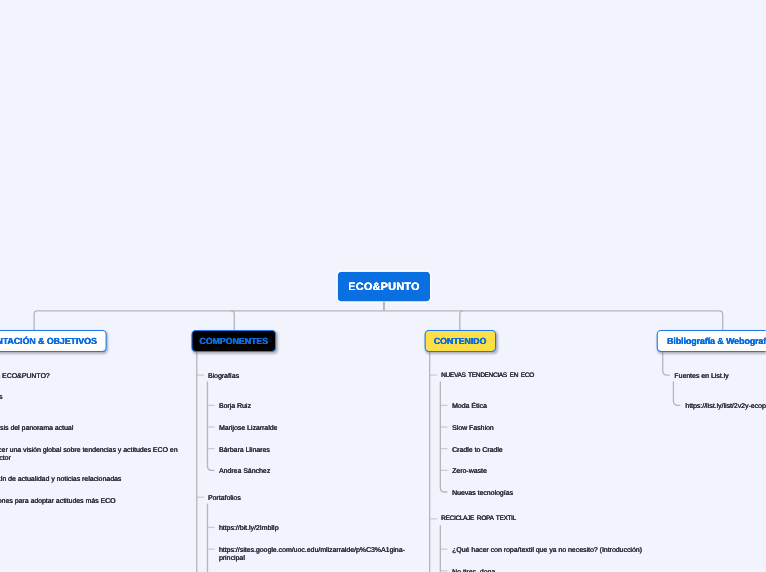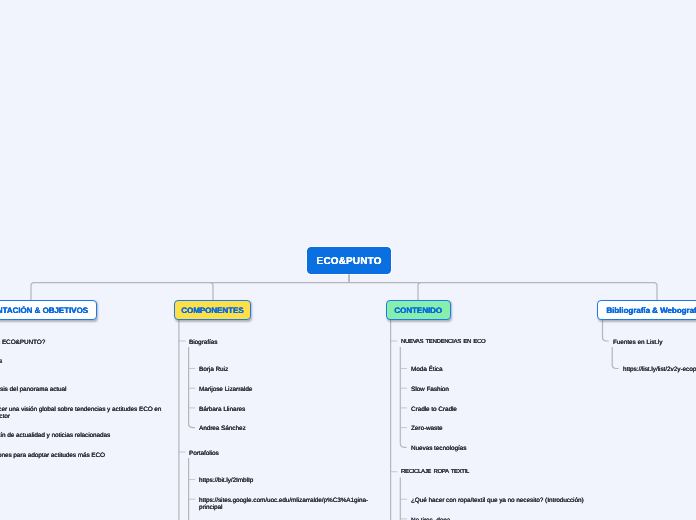--- a/index.html
+++ b/index.html
@@ -69,30 +69,30 @@
       <path d="M612.1999999999999 346.90000000000003V364.5Q612.1999999999999 368.5 616.1999999999999 368.5H618.4999999999999" fill="none" stroke="#b5b5bb" stroke-width="1.2"></path>
       <path d="M602.5 320.2V337Q602.5 341 606.5 341H608.8" fill="none" stroke="#b5b5bb" stroke-width="1.2"></path>
     </svg>
     <div class="node" style="left: -39.2px; top: 299.7px; width: 136px; height: 20.5px; border-color: rgb(30, 122, 230); background-color: rgb(255, 255, 255); color: rgb(11, 109, 223);">PRESENTACIÓN &amp; OBJETIVOS</div>
     <div class="item" style="left: -24px; top: 338.7px; color: rgb(51, 51, 64);">¿Qué es ECO&amp;PUNTO?</div>
     <div class="item" style="left: -24px; top: 358.4px; color: rgb(51, 51, 64);">Objetivos</div>
     <div class="item" style="left: -14px; top: 385.9px; color: rgb(51, 51, 64);">Análisis del panorama actual</div>
     <div class="item" style="left: -14px; top: 405.6px; color: rgb(51, 51, 64); width: 176px; white-space: normal;">Ofrecer una visión global sobre tendencias y actitudes ECO en el sector</div>
     <div class="item" style="left: -14px; top: 432.3px; color: rgb(51, 51, 64);">Boletín de actualidad y noticias relacionadas</div>
     <div class="item" style="left: -14px; top: 452px; color: rgb(51, 51, 64);">Acciones para adoptar actitudes más ECO</div>
-    <div class="node" style="left: 173.8px; top: 299.7px; width: 77.2px; height: 20.5px; border-color: rgb(30, 122, 230); background-color: #fde047; color: rgb(11, 109, 223);">COMPONENTES</div>
+    <div class="node" style="left: 173.8px; top: 299.7px; width: 77.2px; height: 20.5px; border-color: rgb(30, 122, 230); background-color: #000000; color: rgb(11, 109, 223);">COMPONENTES</div>
     <div class="item" style="left: 189px; top: 338.7px; color: rgb(51, 51, 64);">Biografías</div>
     <div class="item" style="left: 199px; top: 366.2px; color: rgb(51, 51, 64);">Borja Ruiz</div>
     <div class="item" style="left: 199px; top: 385.9px; color: rgb(51, 51, 64);">Marijose Lizarralde</div>
     <div class="item" style="left: 199px; top: 405.6px; color: rgb(51, 51, 64);">Bárbara Llinares</div>
     <div class="item" style="left: 199px; top: 425.3px; color: rgb(51, 51, 64);">Andrea Sánchez</div>
     <div class="item" style="left: 189px; top: 449.7px; color: rgb(51, 51, 64);">Portafolios</div>
     <div class="item" style="left: 199px; top: 477.2px; color: rgb(51, 51, 64);">https://bit.ly/2ImblIp</div>
     <div class="item" style="left: 199px; top: 496.9px; color: rgb(51, 51, 64); width: 120px; white-space: normal;">https://sites.google.com/uoc.edu/mlizarralde/p%C3%A1gina-principal</div>
-    <div class="node" style="left: 385.5px; top: 299.7px; width: 65.3px; height: 20.5px; border-color: rgb(30, 122, 230); background-color: #86efac; color: rgb(11, 109, 223);">CONTENIDO</div>
+    <div class="node" style="left: 385.5px; top: 299.7px; width: 65.3px; height: 20.5px; border-color: rgb(30, 122, 230); background-color: #fde047; color: rgb(11, 109, 223);">CONTENIDO</div>
     <div class="item caps" style="left: 400.7px; top: 338.7px; color: rgb(51, 51, 64);">NUEVAS TENDENCIAS EN ECO</div>
     <div class="item" style="left: 410.7px; top: 366.2px; color: rgb(51, 51, 64);">Moda Ética</div>
     <div class="item" style="left: 410.7px; top: 385.9px; color: rgb(51, 51, 64);">Slow Fashion</div>
     <div class="item" style="left: 410.7px; top: 405.6px; color: rgb(51, 51, 64);">Cradle to Cradle</div>
     <div class="item" style="left: 410.7px; top: 425.3px; color: rgb(51, 51, 64);">Zero-waste</div>
     <div class="item" style="left: 410.7px; top: 445px; color: rgb(51, 51, 64);">Nuevas tecnologías</div>
     <div class="item caps" style="left: 400.7px; top: 469.4px; color: rgb(51, 51, 64);">RECICLAJE ROPA TEXTIL</div>
     <div class="item" style="left: 410.7px; top: 496.9px; color: rgb(51, 51, 64);">¿Qué hacer con ropa/textil que ya no necesito? (Introducción)</div>
     <div class="item" style="left: 410.7px; top: 516.6px; color: rgb(51, 51, 64);">No tires, dona</div>
     <div class="node" style="left: 597.4px; top: 299.7px; width: 114.6px; height: 20.5px; border-color: rgb(30, 122, 230); background-color: rgb(255, 255, 255); color: rgb(11, 109, 223);">Bibliografía &amp; Webografía</div>

